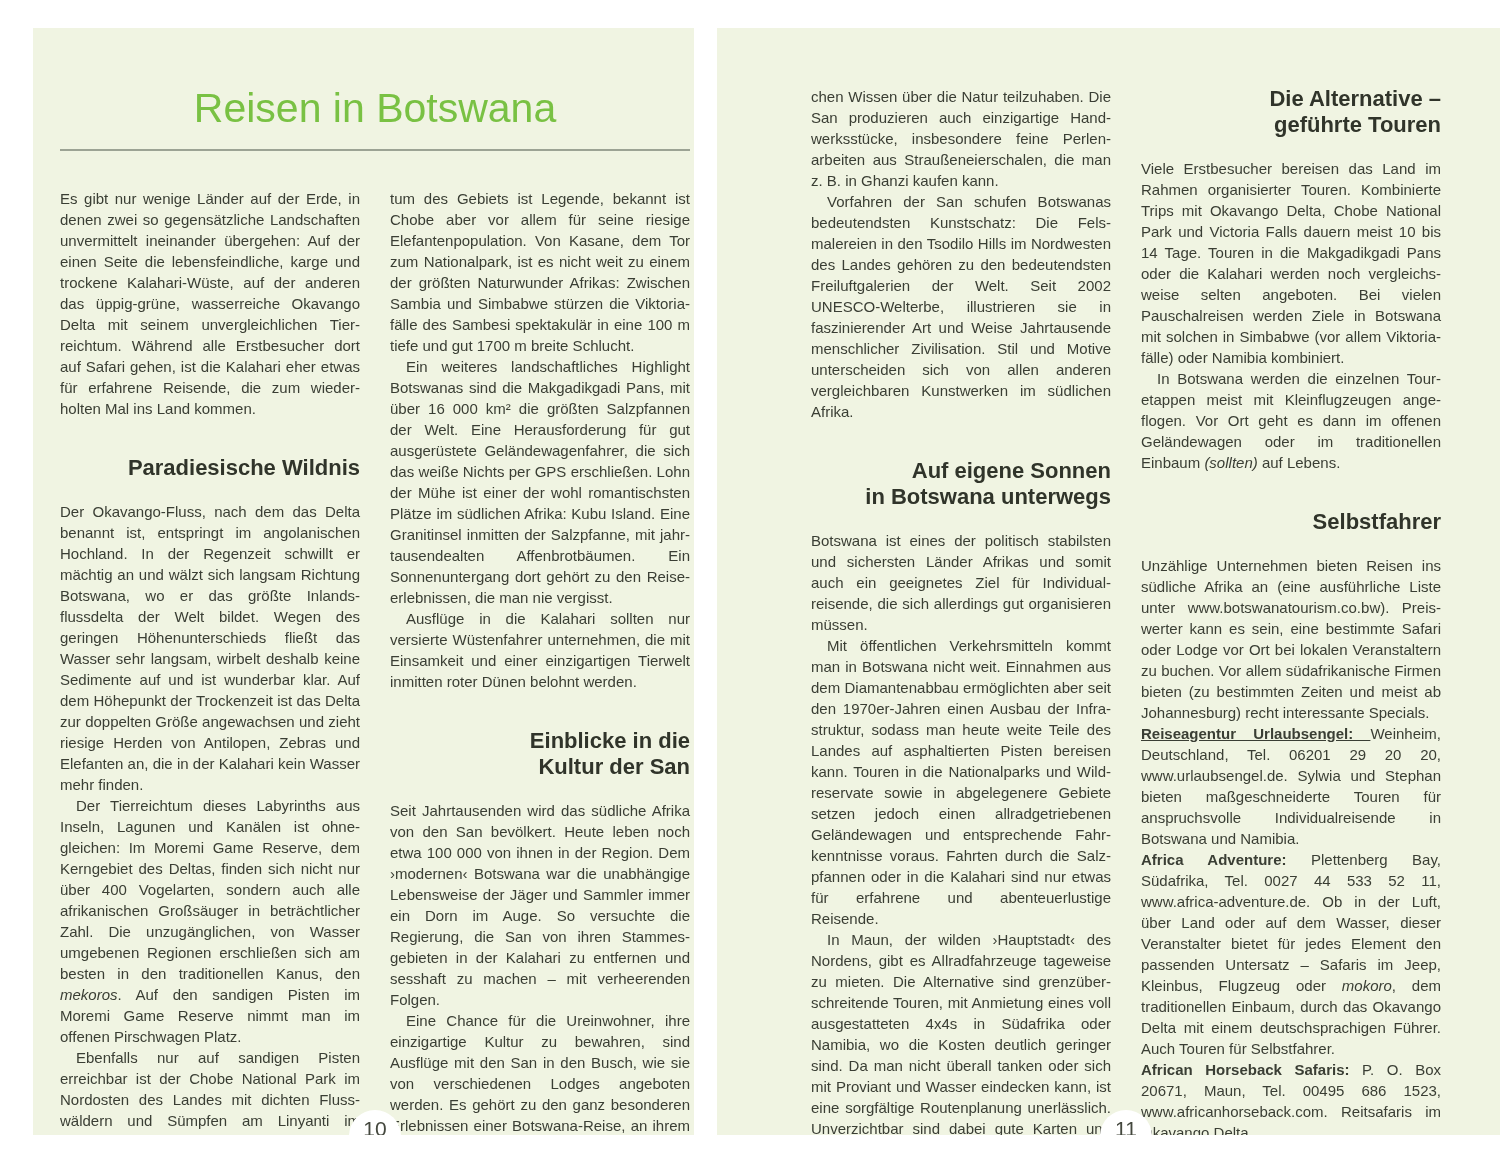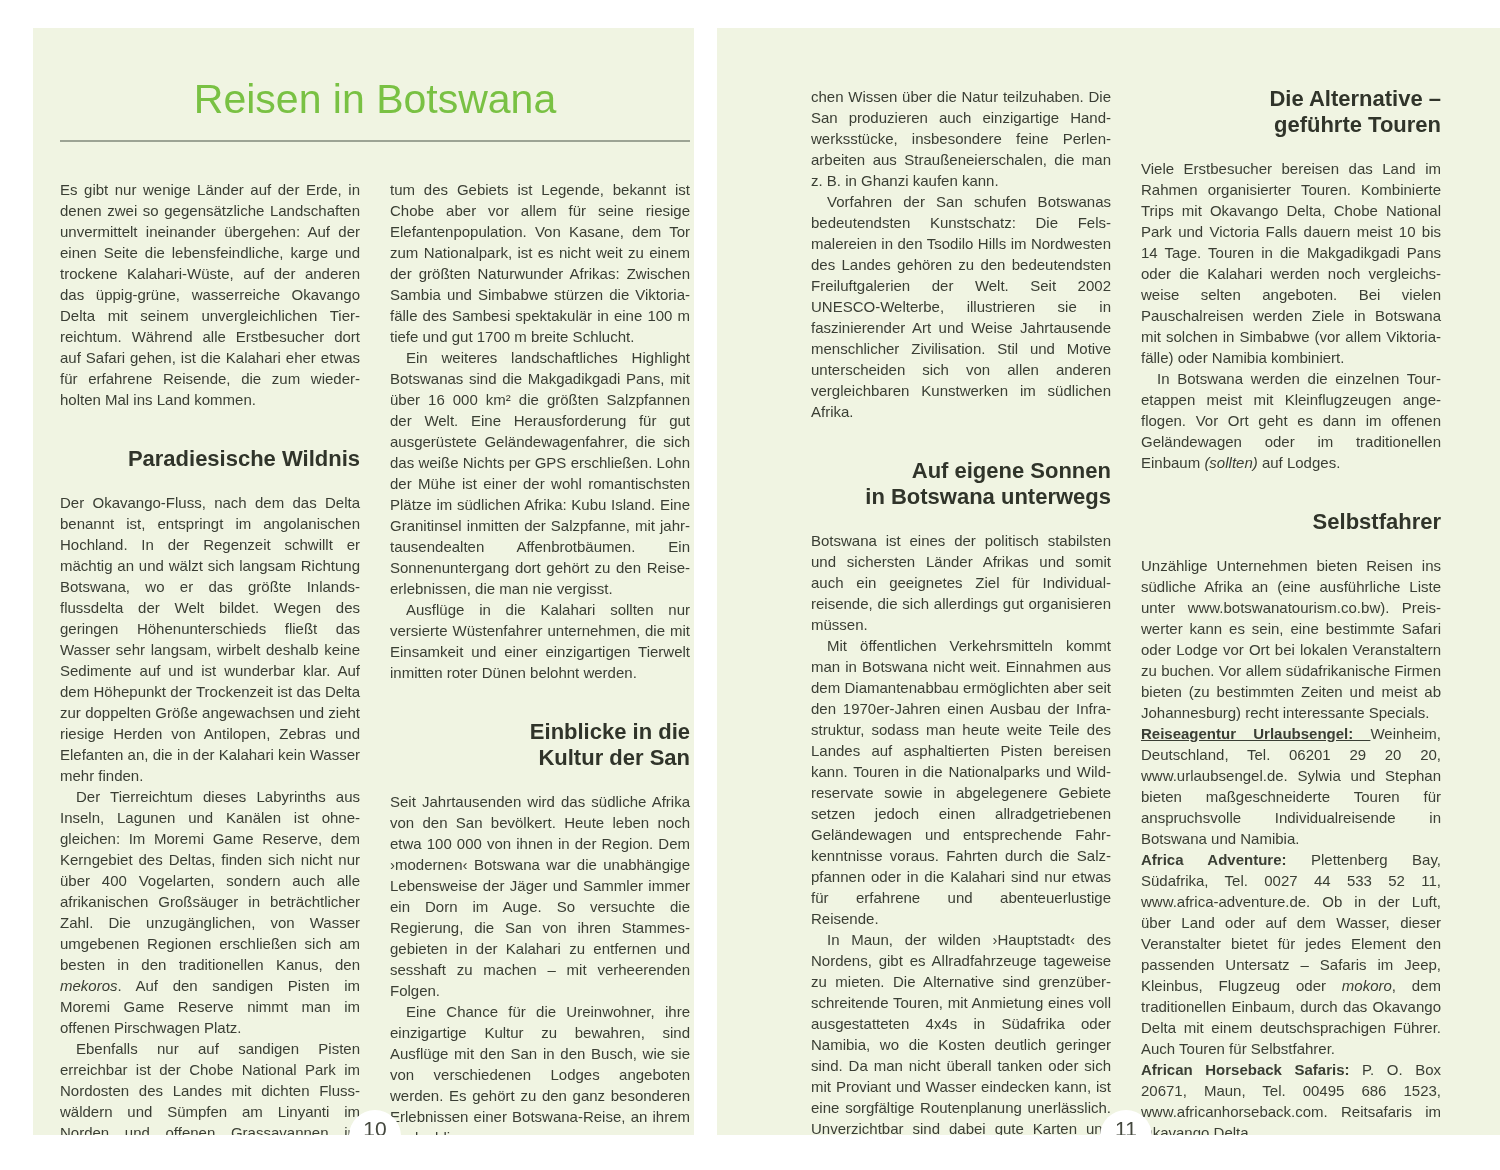--- a/index.html
+++ b/index.html
@@ -16,21 +16,21 @@
     width:1500px;height:1170px;background:#ffffff;
     font-family:"Liberation Sans",sans-serif;
     -webkit-font-smoothing:antialiased;
   }
   .spread{position:relative;width:1500px;height:1170px;background:#ffffff;}
   .page{
     position:absolute;top:28px;height:1107px;
     background:var(--page-bg);
     overflow:hidden;
   }
-  .page-left{left:33px;width:661px;padding:7px 4px 0 27px;}
+  .page-left{left:33px;width:661px;padding:16px 4px 0 27px;}
   .page-right{left:717px;width:806px;padding:16px 29px 0 94px;}
   .title{
     margin:40px 0 0 0;width:630px;text-align:center;
     color:var(--title-green);font-size:41px;font-weight:400;line-height:1.2;
     letter-spacing:0px;
   }
   .rule{width:630px;height:2px;background:var(--rule-gray);margin-top:16px;}
   .cols{display:flex;gap:30px;}
   .page-left .cols{margin-top:37px;}
   .page-right .cols{margin-top:42px;}
@@ -90,21 +90,21 @@
         <h2>Auf eigene Sonnen
 in Botswana unterwegs</h2>
         <p>Botswana ist eines der politisch stabilsten und sichersten Länder Afrikas und somit auch ein geeignetes Ziel für Individual­reisende, die sich allerdings gut organisieren müssen.</p>
         <p class="ind">Mit öffent­lichen Verkehrs­mitteln kommt man in Botswana nicht weit. Einnahmen aus dem Diamanten­abbau ermög­lichten aber seit den 1970er-Jahren einen Ausbau der Infra­struktur, sodass man heute weite Teile des Landes auf asphal­tierten Pisten bereisen kann. Touren in die National­parks und Wild­reservate sowie in abgele­genere Gebiete setzen jedoch einen allrad­getriebenen Gelände­wagen und entspre­chende Fahr­kenntnisse voraus. Fahrten durch die Salz­pfannen oder in die Kalahari sind nur etwas für erfahrene und abenteuer­lustige Reisende.</p>
         <p class="ind">In Maun, der wilden ›Hauptstadt‹ des Nordens, gibt es Allrad­fahrzeuge tageweise zu mieten. Die Alternative sind grenzüber­schreitende Touren, mit Anmietung eines voll ausge­statteten 4x4s in Südafrika oder Namibia, wo die Kosten deutlich geringer sind. Da man nicht überall tanken oder sich mit Proviant und Wasser eindecken kann, ist eine sorgfältige Routen­planung unerlässlich. Unverzichtbar sind dabei gute Karten und ein GPS-Gerät.</p>
       </div>
       <div class="col">
         <h2>Die Alternative –
 geführte Touren</h2>
         <p>Viele Erst­besucher bereisen das Land im Rahmen organi­sierter Touren. Kombinierte Trips mit Okavango Delta, Chobe National Park und Victoria Falls dauern meist 10 bis 14 Tage. Touren in die Makgadikgadi Pans oder die Kalahari werden noch vergleichs­weise selten angeboten. Bei vielen Pauschal­reisen werden Ziele in Botswana mit solchen in Simbabwe (vor allem Viktoria­fälle) oder Namibia kombiniert.</p>
-        <p class="ind"><span>In Botswana werden die einzelnen Tour­etappen meist mit Klein­flugzeugen ange­flogen. Vor Ort geht es dann im offenen Gelände­wagen oder im traditio­nellen Einbaum </span><span style="font-style: italic;">(sollten)</span><span> auf Lodges.</span></p>
+        <p class="ind"><span>In Botswana werden die einzelnen Tour­etappen meist mit Klein­flugzeugen ange­flogen. Vor Ort geht es dann im offenen Gelände­wagen oder im traditio­nellen Einbaum </span><span style="font-style: italic;">(sollten)</span><span> auf Lebens.</span></p>
         <h2>Selbstfahrer</h2>
         <p>Unzählige Unternehmen bieten Reisen ins südliche Afrika an (eine ausführ­liche Liste unter www.botswanatourism.co.bw). Preis­werter kann es sein, eine bestimmte Safari oder Lodge vor Ort bei lokalen Veran­staltern zu buchen. Vor allem südafri­kanische Firmen bieten (zu bestimmten Zeiten und meist ab Johan­nesburg) recht interessante Specials.</p>
         <p><span style="font-weight: 700; text-decoration: underline;">Reiseagentur Urlaubsengel: </span><span>Weinheim, Deutschland, Tel. 06201 29 20 20, www.urlaubsengel.de. Sylwia und Stephan bieten maßge­schneiderte Touren für anspruchs­volle Individual­reisende in Botswana und Namibia.</span></p>
         <p><span style="font-weight: 700;">Africa Adventure: </span><span>Plettenberg Bay, Südafrika, Tel. 0027 44 533 52 11, www.africa-adventure.de. Ob in der Luft, über Land oder auf dem Wasser, dieser Veranstalter bietet für jedes Element den passenden Untersatz – Safaris im Jeep, Kleinbus, Flugzeug oder </span><span style="font-style: italic;">mokoro</span><span>, dem traditio­nellen Einbaum, durch das Okavango Delta mit einem deutsch­sprachigen Führer. Auch Touren für Selbstfahrer.</span></p>
         <p><span style="font-weight: 700;">African Horseback Safaris: </span><span>P. O. Box 20671, Maun, Tel. 00495 686 1523, www.africanhorseback.com. Reitsafaris im Okavango Delta.</span></p>
         <p><span style="font-weight: 700;">Audi Camp Safaris: </span><span>P. O. Box 21439, Boseja, Maun, Tel. 00 267 6860-599, www.audisa</span></p>
       </div>
     </div>
     <div class="page-num">11</div>
   </section>

